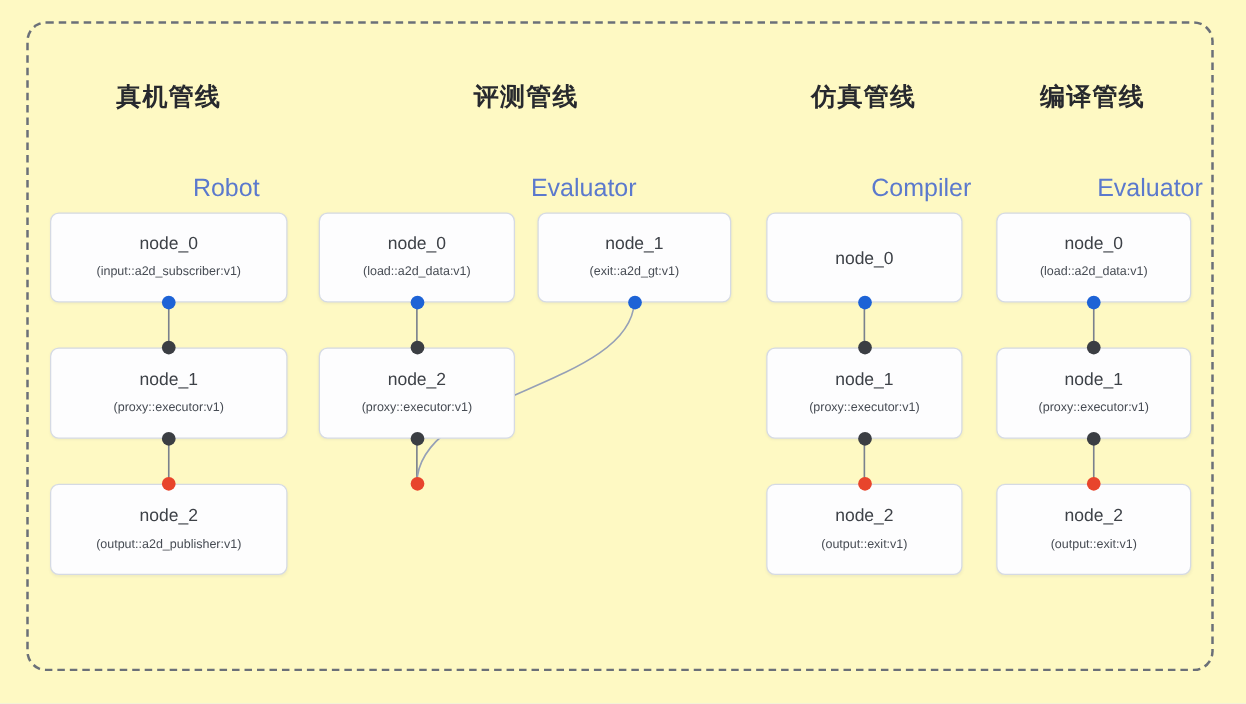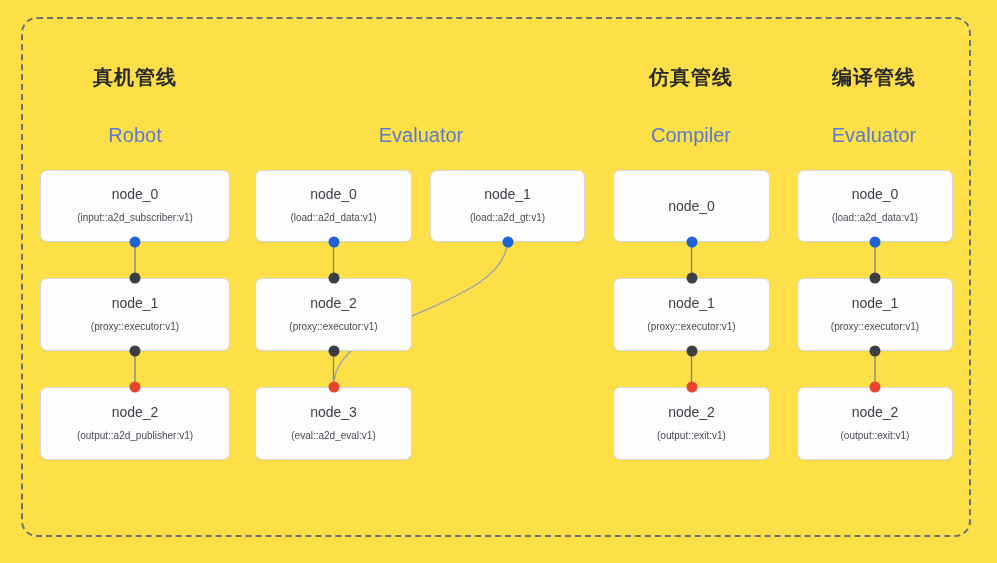--- a/index.html
+++ b/index.html
@@ -5,21 +5,21 @@
   html, body {
     margin: 0;
     padding: 0;
     background: #e4e9f7;
     font-family: "Liberation Sans", "DejaVu Sans", sans-serif;
   }
   .canvas {
     position: relative;
     width: 997px;
     height: 563px;
-    background: #fde047;
+    background: #fef9c3;
     overflow: hidden;
   }
   .frame {
     position: absolute;
     left: 21px;
     top: 17px;
     width: 950px;
     height: 520px;
     box-sizing: border-box;
     border: 2px dashed #6b7078;
@@ -36,26 +36,27 @@
     top: 64px;
     transform: translateX(-50%);
     font-size: 20px;
     font-weight: 600;
     color: #27292e;
     letter-spacing: 1px;
     white-space: nowrap;
   }
   .title-en {
     position: absolute;
-    top: 124px;
+    top: 140px;
     transform: translateX(-50%);
     font-size: 20px;
     font-weight: 400;
     color: #5b79cd;
     white-space: nowrap;
+    margin-left: 46px;
   }
   .node {
     position: absolute;
     box-sizing: border-box;
     background: #fdfdfe;
     border: 1px solid #d5dae4;
     border-radius: 7px;
     box-shadow: 0 1px 2px rgba(70, 90, 140, 0.07);
     display: flex;
     flex-direction: column;
@@ -99,20 +100,21 @@
       <line x1="333.5" y1="351" x2="333.5" y2="387"></line>
       <line x1="691.5" y1="242" x2="691.5" y2="278"></line>
       <line x1="691.5" y1="351" x2="691.5" y2="387"></line>
       <line x1="875" y1="242" x2="875" y2="278"></line>
       <line x1="875" y1="351" x2="875" y2="387"></line>
     </g>
     <path d="M 507.5 242 C 503 310, 333.5 315, 333.5 387" stroke="#96a0b6" stroke-width="1.3" fill="none"></path>
   </svg>
 
   <div class="title-zh" style="left:135px">真机管线</div>
+  <div class="title-zh" style="left:421px">评测管线</div>
   <div class="title-zh" style="left:874px">编译管线</div>
   <div class="title-zh" style="left:691px">仿真管线</div>
 
   <div class="title-en" style="left:135px">Robot</div>
   <div class="title-en" style="left:421px">Evaluator</div>
   <div class="title-en" style="left:691px">Compiler</div>
   <div class="title-en" style="left:874px">Evaluator</div>
 
   <div class="node" style="left:40px;top:170px;width:190px;height:72px">
     <div class="node-name">node_0</div>
@@ -126,29 +128,25 @@
     <div class="node-name">node_2</div>
     <div class="node-type">(output::a2d_publisher:v1)</div>
   </div>
 
   <div class="node" style="left:255px;top:170px;width:157px;height:72px">
     <div class="node-name">node_0</div>
     <div class="node-type">(load::a2d_data:v1)</div>
   </div>
   <div class="node" style="left:430px;top:170px;width:155px;height:72px">
     <div class="node-name">node_1</div>
-    <div class="node-type">(load::a2d_gt:v1)</div>
+    <div class="node-type">(exit::a2d_gt:v1)</div>
   </div>
   <div class="node" style="left:255px;top:278px;width:157px;height:73px">
     <div class="node-name">node_2</div>
     <div class="node-type">(proxy::executor:v1)</div>
-  </div>
-  <div class="node" style="left:255px;top:387px;width:157px;height:73px">
-    <div class="node-name">node_3</div>
-    <div class="node-type">(eval::a2d_eval:v1)</div>
   </div>
 
   <div class="node" style="left:613px;top:170px;width:157px;height:72px">
     <div class="node-name">node_0</div>
   </div>
   <div class="node" style="left:613px;top:278px;width:157px;height:73px">
     <div class="node-name">node_1</div>
     <div class="node-type">(proxy::executor:v1)</div>
   </div>
   <div class="node" style="left:613px;top:387px;width:157px;height:73px">

